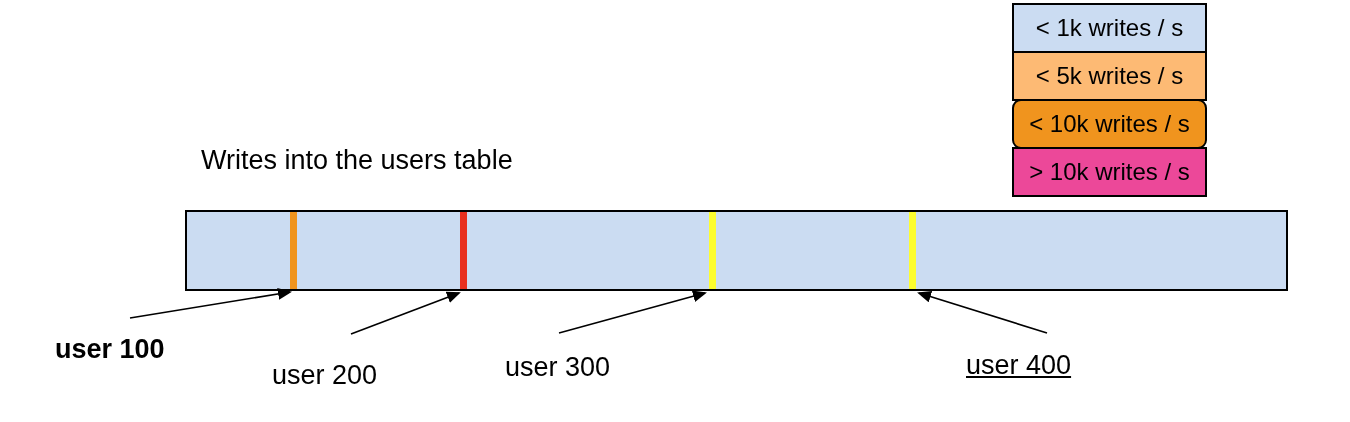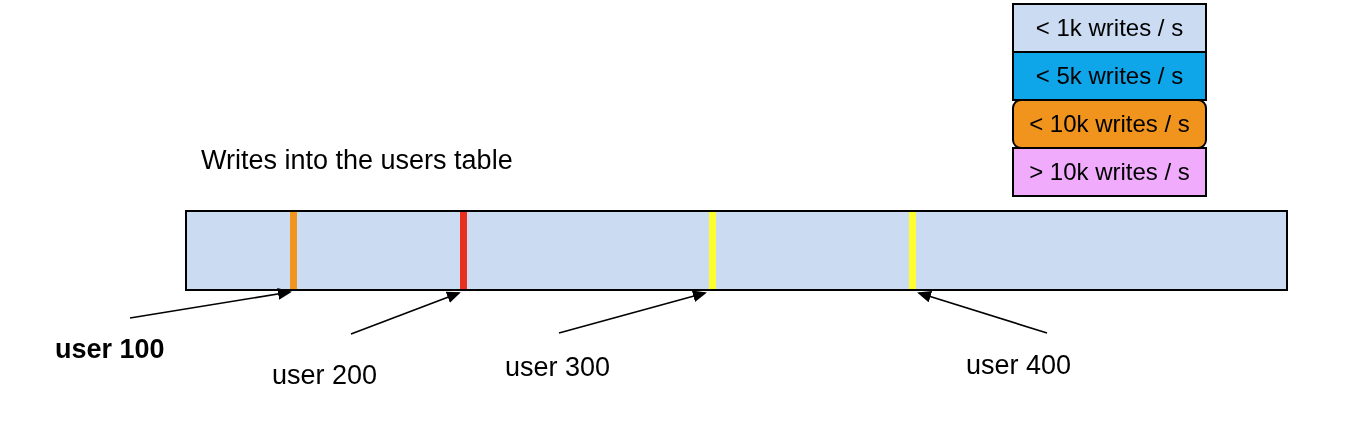--- a/index.html
+++ b/index.html
@@ -65,47 +65,47 @@
 
   
   .user-label {
     position: absolute;
     font-size: 27px;
     white-space: nowrap;
   }
   .label-u100 { left: 55px;  top: 334px; font-weight: bold; }
   .label-u200 { left: 272px; top: 360px; }
   .label-u300 { left: 505px; top: 352px; }
-  .label-u400 { left: 966px; top: 350px; }
+  .label-u400 { left: 966px; top: 350px; text-decoration: underline; }
 
   
   .arrow-layer {
     position: absolute;
     left: 0; top: 0;
     pointer-events: none;
   }
 </style>
 </head>
 <body>
 
 <div class="canvas">
 
   <div class="diagram-title">Writes into the users table</div>
 
   <div class="legend">
     <div class="legend-row" style="background-color: rgb(203, 220, 242);">
       <span>&lt; 1k writes / s</span>
     </div>
-    <div class="legend-row" style="background-color: #0ea5e9; text-align: right;">
+    <div class="legend-row" style="background-color: #fdba74; text-align: right;">
       <span>&lt; 5k writes / s</span>
     </div>
     <div class="legend-row" style="background-color: rgb(240, 148, 30); border-radius: 9px;">
       <span>&lt; 10k writes / s</span>
     </div>
-    <div class="legend-row" style="background-color: #f0abfc;">
+    <div class="legend-row" style="background-color: #ec4899;">
       <span>&gt; 10k writes / s</span>
     </div>
   </div>
 
   <div class="users-bar" style="background-color: rgb(203, 220, 242); border-color: rgb(0, 0, 0);">
     <div class="stripe stripe-u100" style="background-color: rgb(240, 148, 30);"></div>
     <div class="stripe stripe-u200" style="background-color: rgb(232, 48, 31);"></div>
     <div class="stripe stripe-u300" style="background-color: rgb(253, 253, 48);"></div>
     <div class="stripe stripe-u400" style="background-color: rgb(253, 253, 48);"></div>
   </div>

